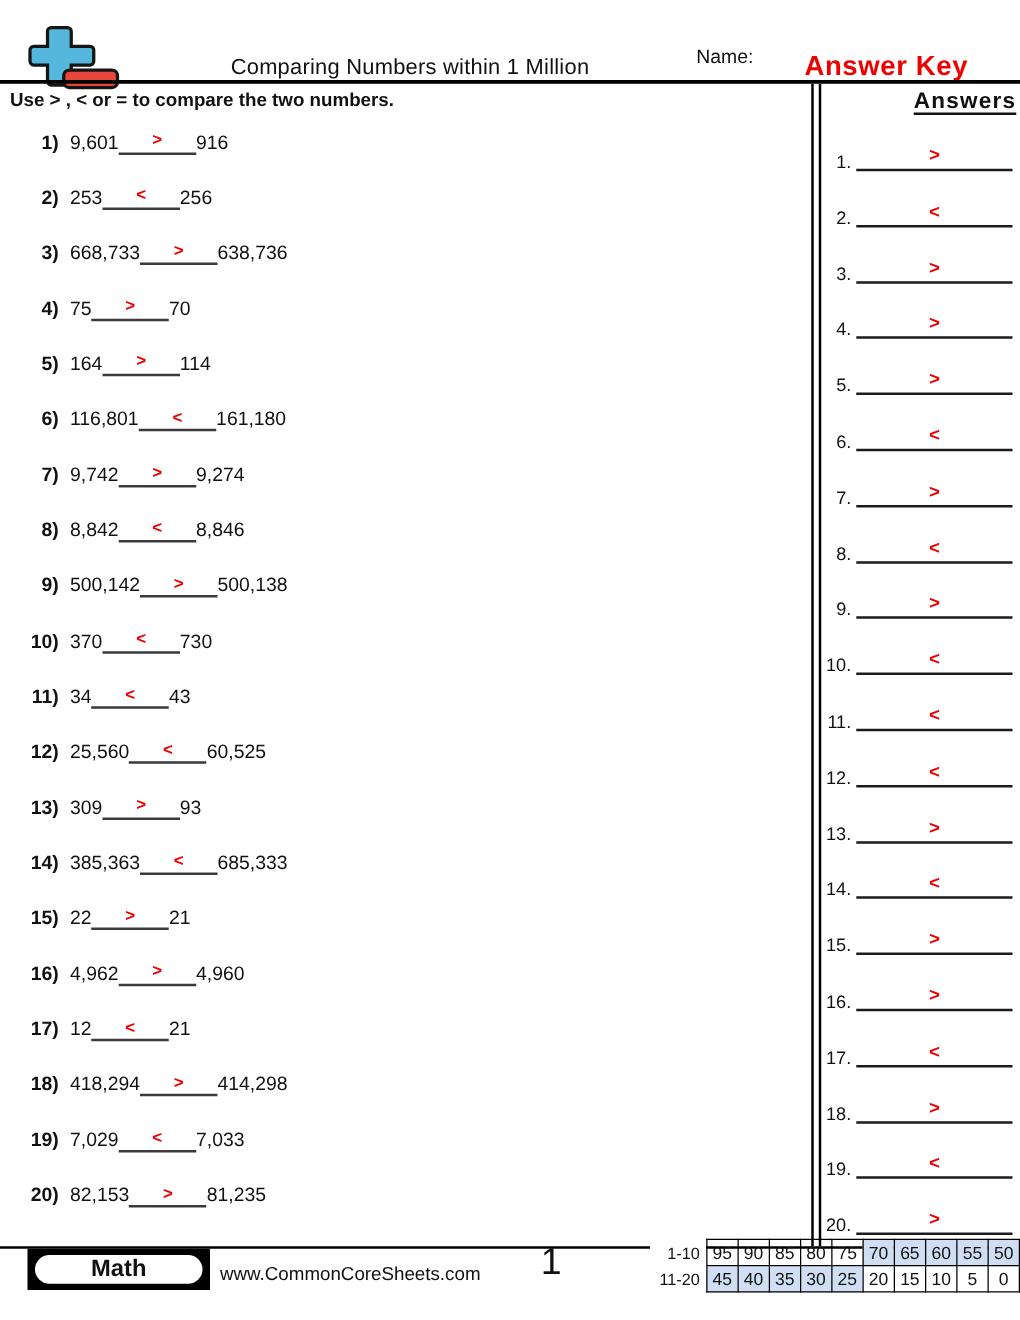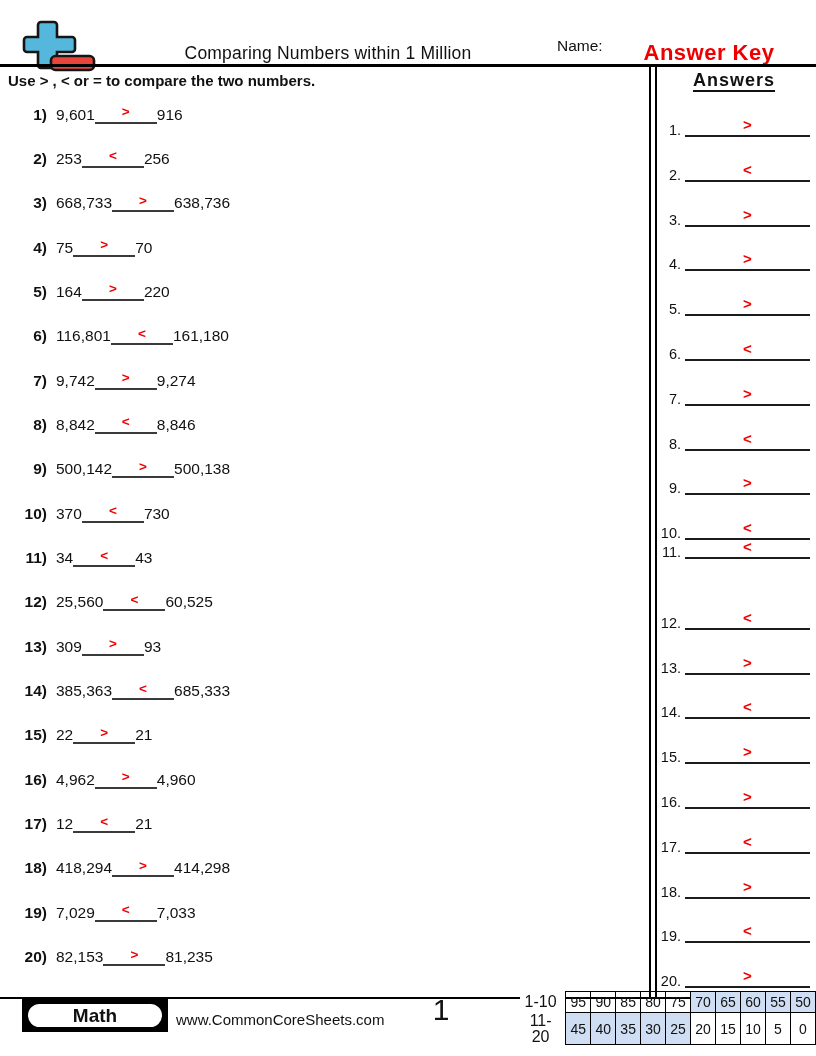--- a/index.html
+++ b/index.html
@@ -8,41 +8,41 @@
   
   .logo{position:absolute;left:20px;top:18px;width:80px;height:56px;}
   .title{position:absolute;left:128px;top:43px;width:400px;text-align:center;font-size:17.5px;letter-spacing:.2px;}
   .name-label{position:absolute;left:557px;top:37px;font-size:15.5px;}
   .name-value{position:absolute;left:624px;top:40px;width:170px;text-align:center;font-size:22px;font-weight:bold;letter-spacing:.5px;}
   .title-rule{position:absolute;left:0;top:64px;width:816px;height:3px;background:#000;}
   .instruction{position:absolute;left:8px;top:72px;font-size:15px;font-weight:bold;}
 
   
   .divider{position:absolute;left:649px;top:67px;width:4px;height:930px;border-left:2px solid #000;border-right:2px solid #000;}
-  .answers-heading{position:absolute;left:655px;top:70px;width:158px;text-align:center;font-size:18px;font-weight:bold;letter-spacing:1px;text-decoration:underline;text-decoration-thickness:2px;text-underline-offset:4px;}
+  .answers-heading{position:absolute;left:655px;top:70px;width:158px;text-align:right;font-size:18px;font-weight:bold;letter-spacing:1px;text-decoration:underline;text-decoration-thickness:2px;text-underline-offset:4px;}
   .answer-row{position:absolute;left:653px;width:163px;height:22px;}
   .answer-row .anum{position:absolute;left:2px;bottom:-1px;width:26px;text-align:right;font-size:14.5px;}
   .answer-row .aline{position:absolute;left:32px;bottom:0;width:125px;height:22px;border-bottom:2px solid #1c1c1c;display:flex;justify-content:center;align-items:flex-end;}
   .answer-row .asym{font-size:15px;font-weight:bold;line-height:1;padding-bottom:3px;}
 
   
   .problem-row{position:absolute;left:0;height:22px;display:flex;align-items:flex-end;font-size:15.5px;}
   .problem-row .qnum{width:47px;text-align:right;font-weight:bold;margin-right:9px;flex:none;}
   .problem-row .blank{width:62px;height:20px;border-bottom:2px solid #3a3a3a;display:flex;justify-content:center;align-items:flex-end;flex:none;}
   .problem-row .sym{font-size:13.5px;font-weight:bold;line-height:1;padding-bottom:3px;}
 
   
   .footer-rule{position:absolute;left:0;top:997px;width:816px;height:2px;background:#000;}
   .math-badge{position:absolute;left:22px;top:999px;width:146px;height:33px;background:#000;box-sizing:border-box;padding:3px 4px;}
   .math-pill{width:100%;height:100%;background:#fff;border:2.5px solid #000;border-radius:15px;box-sizing:border-box;display:flex;align-items:center;justify-content:center;font-size:19px;font-weight:bold;}
   .website{position:absolute;left:176px;top:1011px;font-size:15px;}
   .page-num{position:absolute;left:421px;top:993px;width:40px;text-align:center;font-size:30px;}
   .score-table{position:absolute;left:520px;top:991px;border-collapse:collapse;}
   .score-table td{border:1px solid #000;width:23px;height:20px;text-align:center;font-size:14px;padding:0 1px;line-height:1;}
-  .score-table td.lbl{border:none;width:42px;font-size:16px;padding-right:5px;background:#fff !important;}
+  .score-table td.lbl{border:none;width:42px;text-align:right;font-size:13px;padding-right:5px;background:#fff !important;}
 </style>
 </head>
 <body>
 
 <svg class="logo" viewBox="0 0 80 56">
   <path id="logo-plus" d="M21,4 h13 a3,3 0 0 1 3,3 v12 h15 a3,3 0 0 1 3,3 v9 a3,3 0 0 1 -3,3 h-15 v13 a3,3 0 0 1 -3,3 h-13 a3,3 0 0 1 -3,-3 v-13 h-11 a3,3 0 0 1 -3,-3 v-9 a3,3 0 0 1 3,-3 h11 v-12 a3,3 0 0 1 3,-3 z" stroke-width="2.6" fill="#56b7dd" stroke="#151515"></path>
   <rect id="logo-minus" x="31" y="38" width="43" height="14" rx="4.5" stroke-width="2.6" fill="#e8463c" stroke="#151515"></rect>
 </svg>
 
 <div class="title">Comparing Numbers within 1 Million</div>
@@ -107,21 +107,21 @@
       <span class="aline">
         <span class="asym" style="color: rgb(238, 0, 0);">&gt;</span>
       </span>
     </div>
     <div class="answer-row" style="top: 518.2px;">
       <span class="anum">10.</span>
       <span class="aline">
         <span class="asym" style="color: rgb(238, 0, 0);">&lt;</span>
       </span>
     </div>
-    <div class="answer-row" style="top: 537px;">
+    <div class="answer-row" style="top: 563px;">
       <span class="anum">11.</span>
       <span class="aline">
         <span class="asym" style="color: rgb(238, 0, 0);">&lt;</span>
       </span>
     </div>
     <div class="answer-row" style="top: 607.8px;">
       <span class="anum">12.</span>
       <span class="aline">
         <span class="asym" style="color: rgb(238, 0, 0);">&lt;</span>
       </span>
@@ -208,21 +208,21 @@
         <span class="sym" style="color: rgb(238, 0, 0);">&gt;</span>
       </span>
       <span class="rval">70</span>
     </div>
     <div class="problem-row" style="top: 278.9px;">
       <span class="qnum">5)</span>
       <span class="lval">164</span>
       <span class="blank">
         <span class="sym" style="color: rgb(238, 0, 0);">&gt;</span>
       </span>
-      <span class="rval">220</span>
+      <span class="rval">114</span>
     </div>
     <div class="problem-row" style="top: 323.25px;">
       <span class="qnum">6)</span>
       <span class="lval">116,801</span>
       <span class="blank">
         <span class="sym" style="color: rgb(238, 0, 0);">&lt;</span>
       </span>
       <span class="rval">161,180</span>
     </div>
     <div class="problem-row" style="top: 367.6px;">

